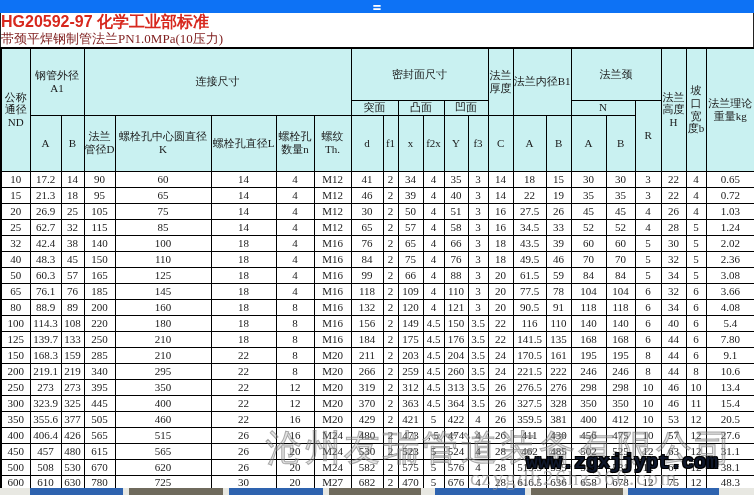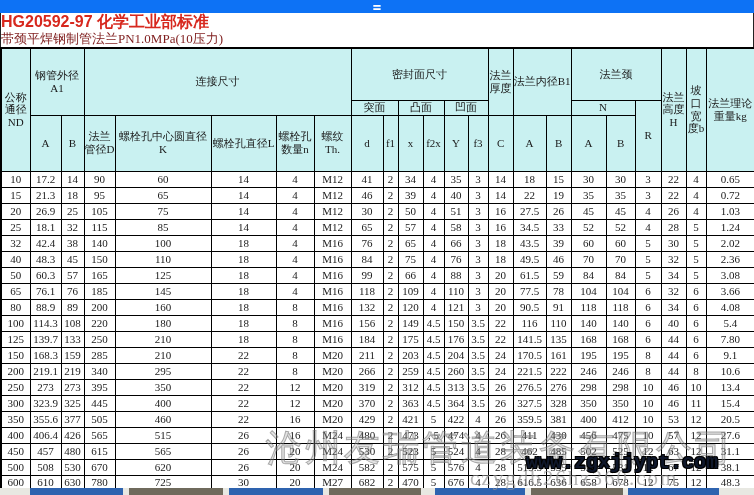--- a/index.html
+++ b/index.html
@@ -219,21 +219,21 @@
         <td>26</td>
         <td>45</td>
         <td>45</td>
         <td>4</td>
         <td>26</td>
         <td>4</td>
         <td>1.03</td>
       </tr>
       <tr>
         <td>25</td>
-        <td>18.1</td>
+        <td>62.7</td>
         <td>32</td>
         <td>115</td>
         <td>85</td>
         <td>14</td>
         <td>4</td>
         <td>M12</td>
         <td>65</td>
         <td>2</td>
         <td>57</td>
         <td>4</td>

